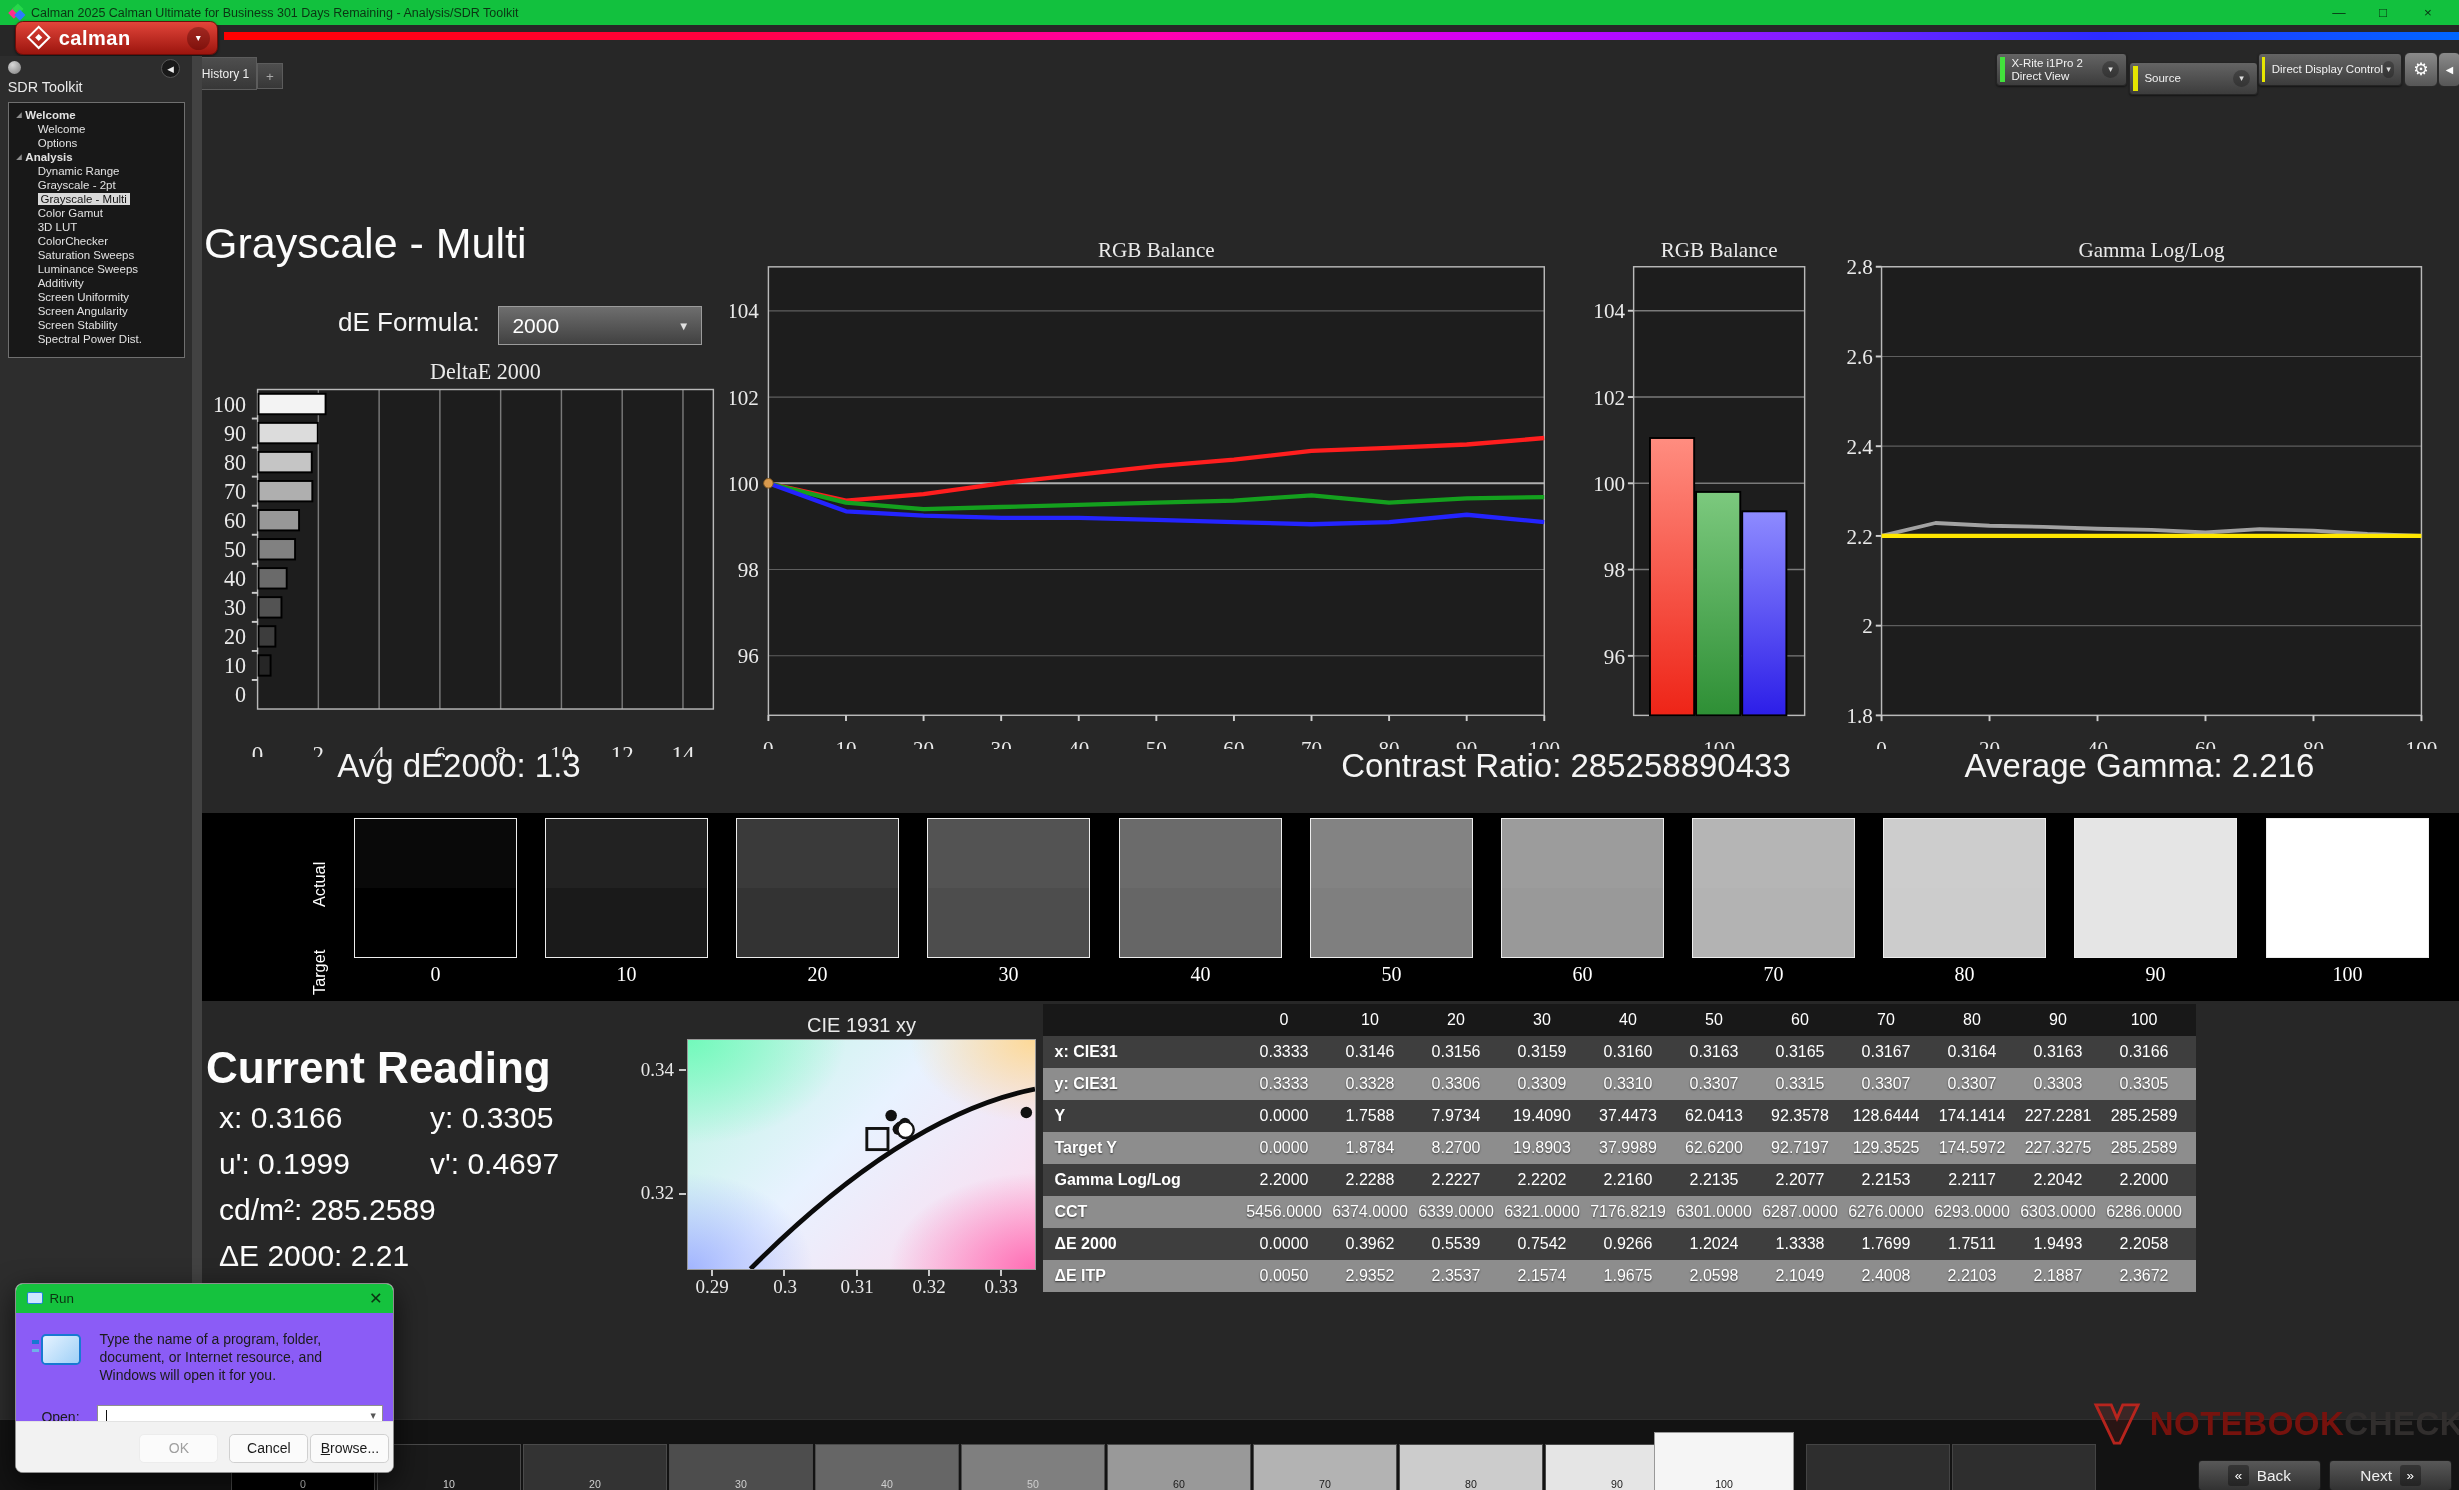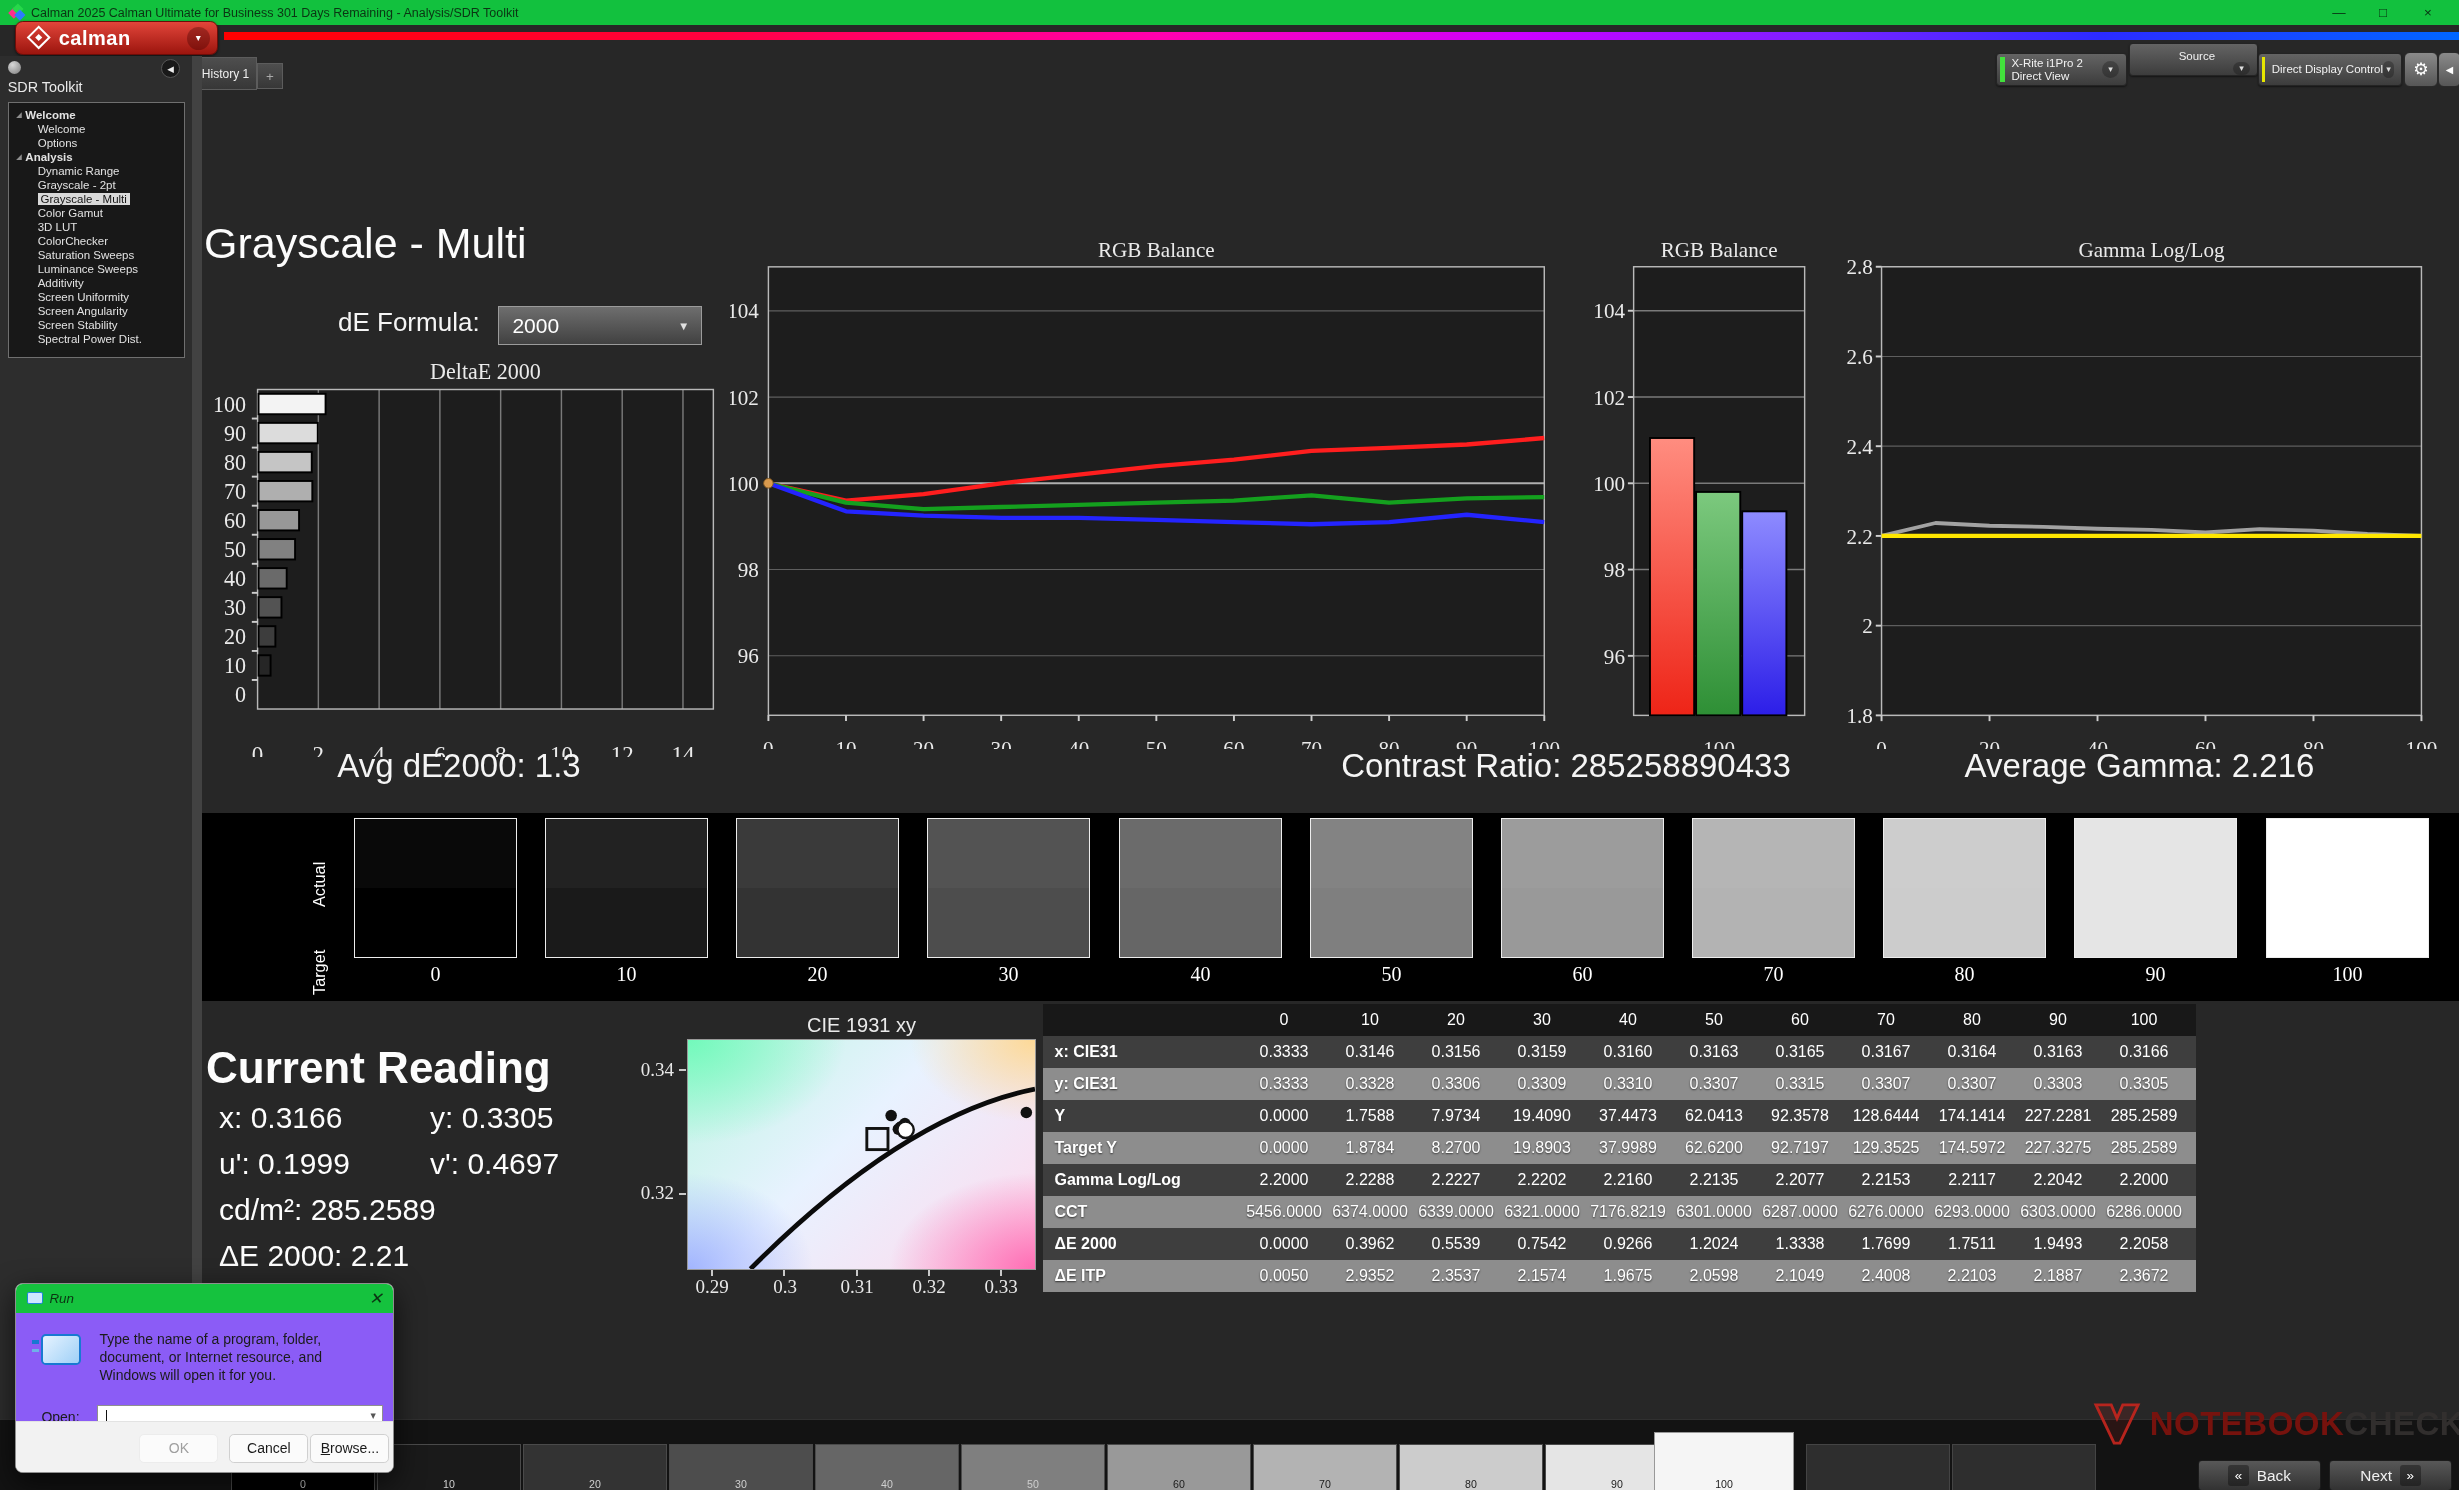--- a/index.html
+++ b/index.html
@@ -98,21 +98,21 @@
   .navbtn{position:absolute;top:1460px;height:29px;background:linear-gradient(#585858,#323232);
     border:1px solid #1c1c1c;border-radius:3.8px;color:#f0f0f0;font-size:15.4px;
     display:flex;align-items:center;justify-content:center;gap:7.7px;}
   .navbtn .nicon{width:21px;height:21px;background:rgba(0,0,0,.35);border-radius:2.9px;display:flex;
     align-items:center;justify-content:center;font-size:13.4px;color:#fff;}
   .watermark{left:2092px;top:1401px;display:flex;align-items:center;gap:7.7px;opacity:.95;}
   .wm-text{font-size:33px;font-weight:bold;letter-spacing:0.5px;white-space:nowrap;}
   
   .run{left:15.4px;top:1283px;width:377px;height:188px;border-radius:7.7px;overflow:hidden;z-index:50;
     border:1px solid #8f8f8f;box-shadow:0 9.6px 29px rgba(0,0,0,.65);background:#fff;}
-  .run-tb{height:29px;background:#15c23e;display:flex;align-items:center;position:relative;font-style:italic;}
+  .run-tb{height:29px;background:#15c23e;display:flex;align-items:center;position:relative;}
   .run-tb .rtitle{font-size:13.4px;color:#0c3413;margin-left:33px;}
   .rt-icon{position:absolute;left:10.6px;top:7.7px;width:14.4px;height:10.6px;border:1.9px solid #1f86da;border-radius:1.9px;
     background:#cfe7ff;}
   .run-x{position:absolute;right:0;top:0;width:35px;height:29px;display:flex;align-items:center;justify-content:center;
     color:#0c3413;font-size:16.3px;}
   .run-body{position:relative;height:108px;background:#8b5cf6;color:#1b1b1b;padding-left:24px;}
   .run-icon{position:absolute;left:25px;top:21px;width:40px;height:31px;border:2.9px solid #1879d2;border-radius:4.8px;
     background:linear-gradient(135deg,#e6f3ff,#9fd0f7);box-sizing:border-box;}
   .run-icon::before{content:"";position:absolute;left:-11.5px;top:3.8px;width:6.7px;height:3.8px;background:#1879d2;}
   .run-icon::after{content:"";position:absolute;left:-11.5px;top:12.5px;width:6.7px;height:3.8px;background:#6fb1e8;}
@@ -161,21 +161,21 @@
   </div>
 
   <div class="abs drop" style="left:1996px;top:53px;width:129px;height:31px;">
     <span class="bar" style="background:#42e03c;"></span>
     <span class="dtxt">
       <span>X-Rite i1Pro 2</span><br>
       <span>Direct View</span>
     </span>
     <span class="chev">▼</span>
   </div>
-  <div class="abs drop" style="left:2129px;top:43px;width:127px;height:31px;flex-direction:column;">
+  <div class="abs drop" style="left:2129px;top:62px;width:127px;height:31px;">
     <span class="bar" style="background:#e6e600;"></span>
     <span class="dtxt">Source</span>
     <span class="chev">▼</span>
   </div>
   <div class="abs drop" style="left:2258px;top:53px;width:142px;height:31px;">
     <span class="bar" style="background:#e6e600;"></span>
     <span class="dtxt">Direct Display Control</span>
     <span class="chev">▼</span>
   </div>
   <div class="abs sqbtn" style="left:2404px;top:52px;width:32px;height:33px;font-size:17.3px;">

